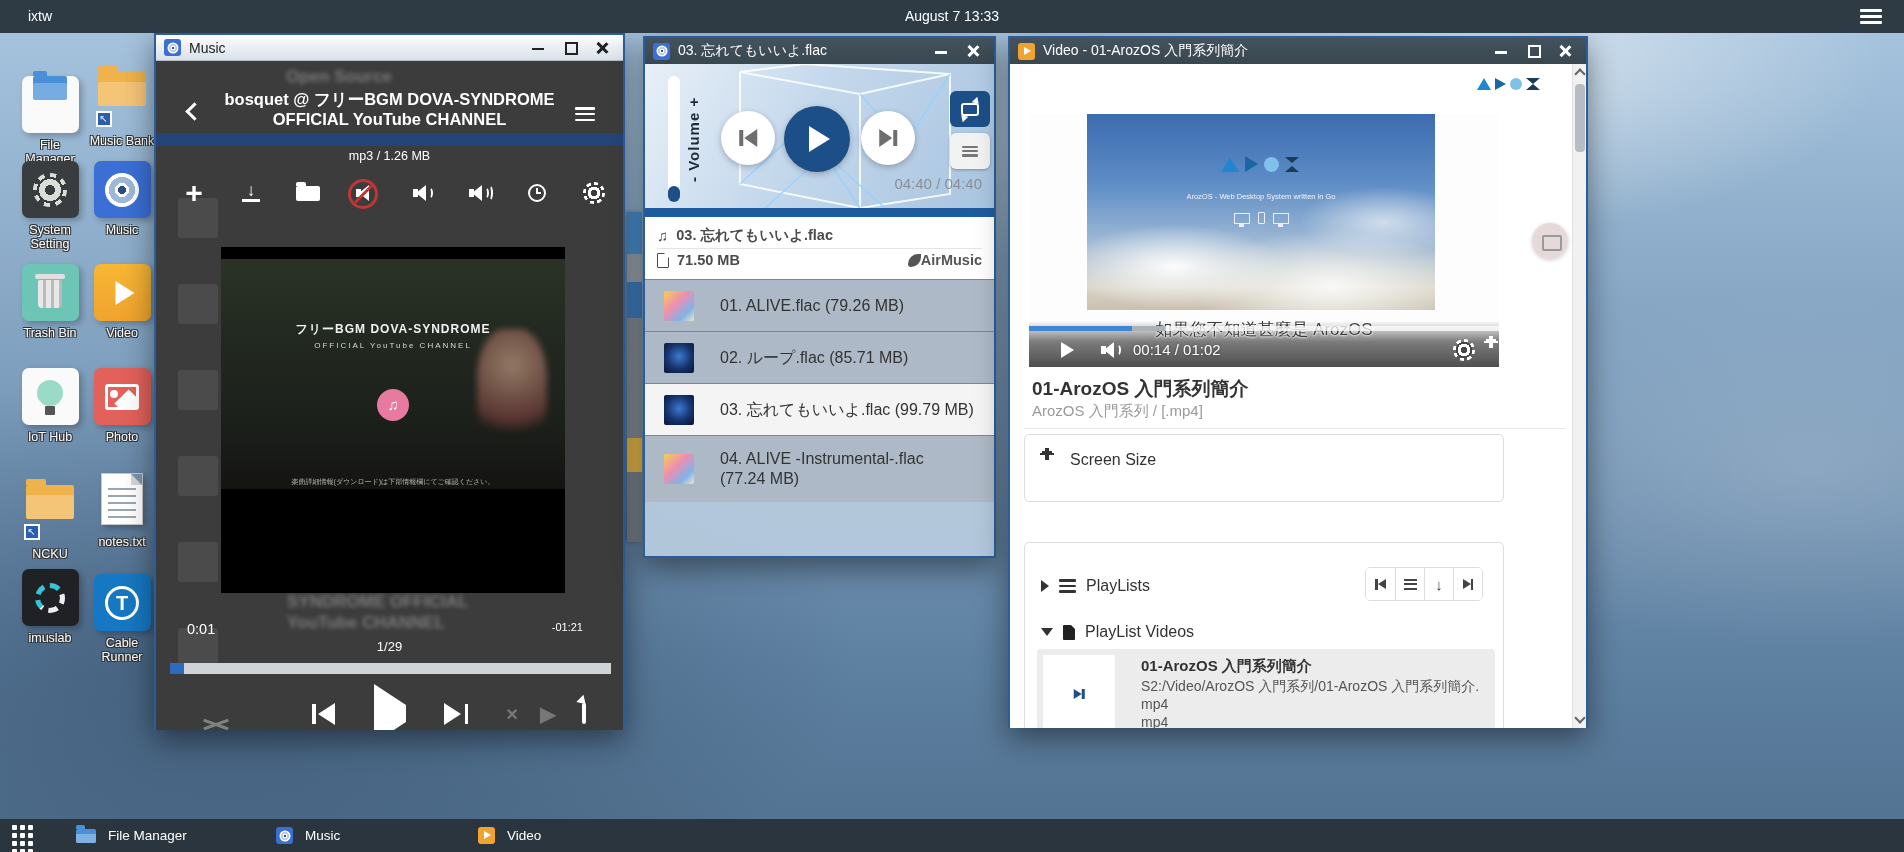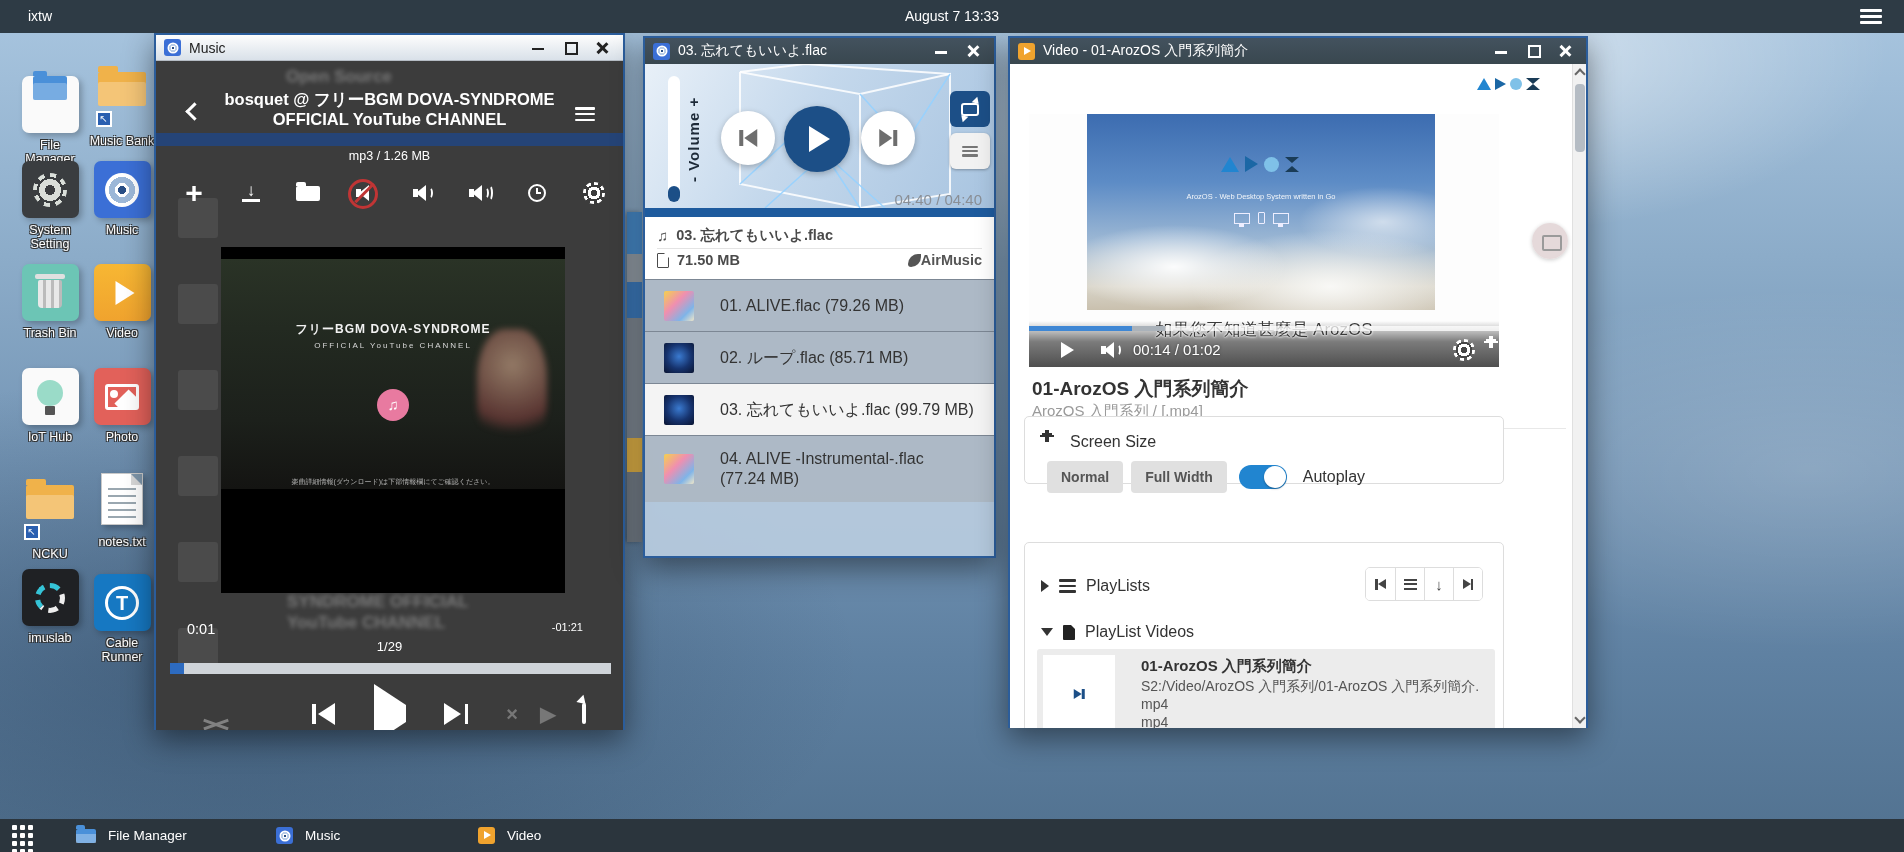--- a/index.html
+++ b/index.html
@@ -157,21 +157,21 @@
   .g-tri-l { border-top:9px solid transparent; border-bottom:9px solid transparent; border-right:13px solid #6e6e6e; }
   .g-tri-r { border-top:9px solid transparent; border-bottom:9px solid transparent; border-left:13px solid #6e6e6e; }
   .w-play { border-top:13px solid transparent; border-bottom:13px solid transparent; border-left:21px solid #fff; margin-left:5px; }
   .sqbtn { position:absolute; left:305px; width:40px; height:36px; border-radius:6px; display:flex; align-items:center; justify-content:center; cursor:pointer; }
   .sqbtn.loop { top:27px; background:#1c4f87; }
   .rep2 { position:relative; width:18px; height:13px; border:2.5px solid #fff; border-radius:3px; }
   .rep2::before { content:""; position:absolute; right:-6px; top:-6px; border:4px solid transparent; border-left:6px solid #fff; transform:rotate(45deg); }
   .rep2::after { content:""; position:absolute; left:-6px; bottom:-6px; border:4px solid transparent; border-right:6px solid #fff; transform:rotate(45deg); }
   .sqbtn.menu { top:69px; background:#f2f2f2; box-shadow:0 1px 3px rgba(0,0,0,.3); }
   .sqbtn.menu .hamb { width:16px; height:11px; } .sqbtn.menu .hamb i { background:#777; height:2.5px; }
-  .flac-time { position:absolute; right:12px; bottom:0; font-size:15px; color:#8a8f96; }
+  .flac-time { position:absolute; right:12px; bottom:16px; font-size:15px; color:#8a8f96; }
   .flac-blue { width:100%; height:9px; background:#1e5b9e; }
   .flac-info { background:#fff; padding:6px 12px 8px; }
   .fi-row { display:flex; align-items:center; gap:8px; font-size:14.5px; font-weight:bold; color:#4a4a4a; padding:3px 0; }
   .fi-row + .fi-row { border-top:1px solid #e4e4e4; }
   .note-g { font-size:15px; color:#4a4a4a; }
   .file-ico { position:relative; width:12px; height:15px; border:1.5px solid #4a4a4a; border-radius:1px; }
   .file-ico::before { content:""; position:absolute; right:-1px; top:-1px; border-left:5px solid transparent; border-top:5px solid #fff; }
   .air { margin-left:auto; display:flex; align-items:center; gap:0; color:#555; }
   .leaf { width:13px; height:13px; background:#555; border-radius:0 100% 4px 100%; transform:rotate(90deg); }
   .trackrow { position:relative; height:52px; display:flex; align-items:center; gap:26px; padding:0 12px 0 19px;
@@ -234,21 +234,21 @@
   .corners, .corners2 { position:relative; width:100%; height:100%; }
   .corners::before { content:""; position:absolute; left:0; top:0; width:5px; height:5px; border-left:2px solid #fff; border-top:2px solid #fff; }
   .corners::after { content:""; position:absolute; right:0; top:0; width:5px; height:5px; border-right:2px solid #fff; border-top:2px solid #fff; }
   .corners i { position:absolute; left:0; bottom:0; width:5px; height:5px; border-left:2px solid #fff; border-bottom:2px solid #fff; }
   .corners b { position:absolute; right:0; bottom:0; width:5px; height:5px; border-right:2px solid #fff; border-bottom:2px solid #fff; }
   .dark-c::before,.dark-c::after,.dark-c i,.dark-c b { border-color:#333 !important; }
   .vheading { position:absolute; left:22px; top:312px; font-size:19px; font-weight:bold; color:#333; }
   .vmeta { position:absolute; left:22px; top:338px; font-size:15px; color:#9a9a9a; }
   .vdivider { position:absolute; left:14px; right:20px; top:364px; height:1px; background:#e8e8e8; }
   .card { position:absolute; left:14px; width:480px; background:#fff; border:1px solid #ddd; border-radius:5px; }
-  .card1 { top:352px; height:68px; }
+  .card1 { top:370px; height:68px; }
   .cs-head { position:absolute; left:22px; top:16px; display:flex; align-items:center; gap:8px; font-size:16px; color:#333; }
   .ss-ico { width:15px; height:15px; }
   .cs-btns { position:absolute; left:22px; top:44px; display:flex; align-items:center; gap:8px; }
   .gbtn { background:#e0e0e0; border:none; border-radius:4px; padding:8px 14px; font-size:14px; font-weight:bold; color:#555;
       font-family:"Liberation Sans",sans-serif; cursor:pointer; }
   .toggle { position:relative; width:48px; height:24px; border-radius:12px; background:#2185d0; margin-left:4px; cursor:pointer; }
   .toggle .knob { position:absolute; right:1px; top:1px; width:22px; height:22px; border-radius:50%; background:#fff; box-shadow:0 1px 2px rgba(0,0,0,.3); }
   .tog-label { font-size:16px; color:#333; margin-left:8px; }
   .card2 { top:478px; height:210px; }
   .pl-row { position:absolute; left:16px; top:34px; display:flex; align-items:center; gap:10px; font-size:16px; color:#333; cursor:pointer; }
@@ -657,28 +657,20 @@
 
     <div class="vheading">01-ArozOS 入門系列簡介</div>
     <div class="vmeta">ArozOS 入門系列 / [.mp4]</div>
     <div class="vdivider"></div>
 
     <div class="card card1">
       <div class="cs-head">
         <span class="ss-ico"><span class="corners dark-c"><i></i><b></b></span></span>
         <span>Screen Size</span>
       </div>
-      <div class="cs-btns">
-        <button class="gbtn">Normal</button>
-        <button class="gbtn">Full Width</button>
-        <span class="toggle">
-            <span class="knob"></span>
-          </span>
-        <span class="tog-label">Autoplay</span>
-      </div>
     </div>
 
     <div class="card card2">
       <div class="pl-row">
         <span class="tri-right-s"></span>
         <span class="icon-list">
             <i></i>
             <i></i>
             <i></i>
           </span>

